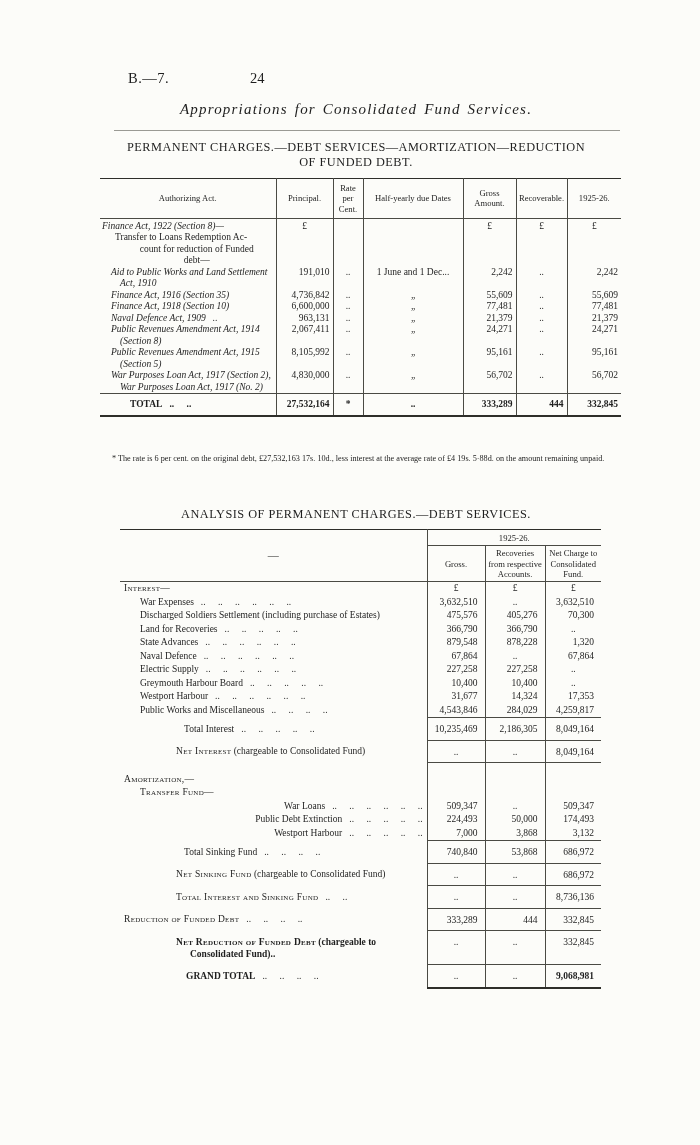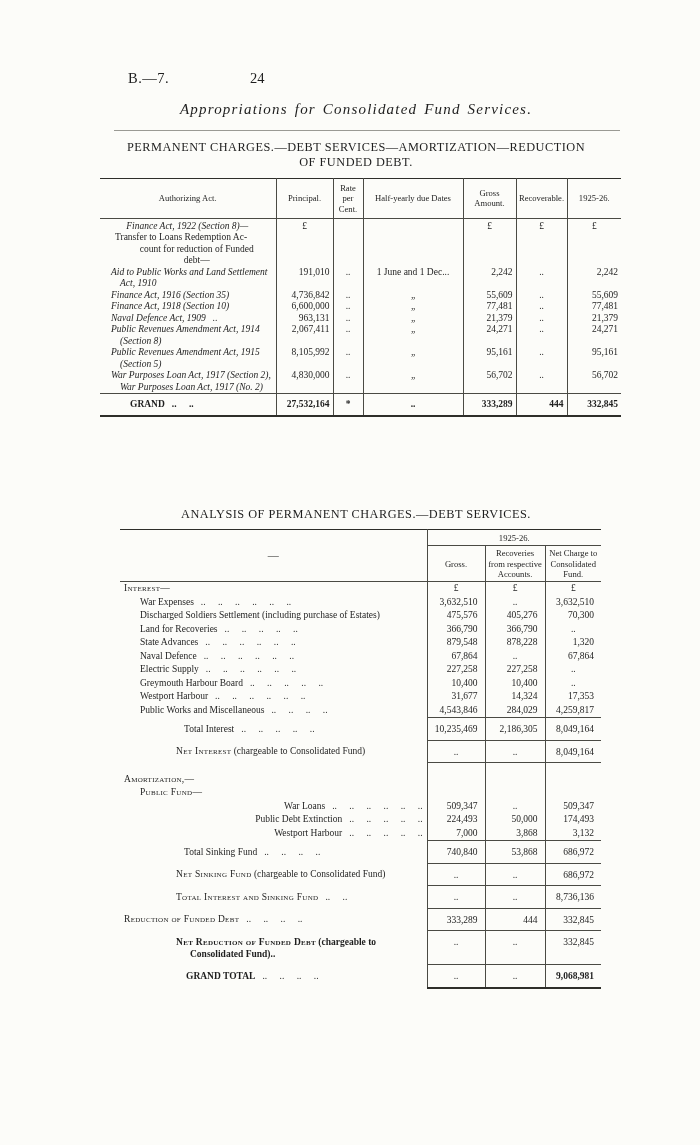--- a/index.html
+++ b/index.html
@@ -22,21 +22,21 @@
   
   .t1 { position:absolute; top:178px; left:100px; width:521px; font-size:9.5px; line-height:11.5px;
         border-top:1.5px solid #2e2e2a; border-bottom:2px solid #2e2e2a; }
   .t1 th { font-weight:normal; font-size:8.6px; line-height:10.3px; text-align:center;
            vertical-align:middle; padding:4px 1px; border-bottom:1px solid #4a4a44; }
   .t1 th + th, .t1 td + td { border-left:1px solid #4a4a44; }
   .t1 td { vertical-align:top; padding:0 3px; }
   .t1 tbody tr:first-child td { padding-top:2px; }
   .num { text-align:right; }
   .cen { text-align:center; }
-  .it  { font-style:italic;text-align:center; }
+  .it  { font-style:italic; }
   .act { padding-left:20px !important; text-indent:-9px; font-style:italic;margin-top:16px; }
   .actg{ padding-left:2px !important; }
   .g2  { margin-left:13px; }
   .g3  { margin-left:19px;text-align:center; }
   .t1 tr.trow td { border-top:1px solid #4a4a44; font-weight:bold; padding-top:5px; padding-bottom:4px; }
   .t1 tr.trow td.tlabel { padding-left:30px; }
   .dots { margin-left:7px; word-spacing:10px; }
   .footnote { position:absolute; top:454px; left:100px; width:524px; font-size:8.2px;
               line-height:10.5px; text-indent:12px; text-align:justify; }
 
@@ -176,31 +176,32 @@
         <td class="act">War Purposes Loan Act, 1917 (Section 2), War Purposes Loan Act, 1917 (No. 2)</td>
         <td class="num">4,830,000</td>
         <td class="cen">..</td>
         <td class="cen">„</td>
         <td class="num">56,702</td>
         <td class="cen">..</td>
         <td class="num">56,702</td>
       </tr>
 
       <tr class="trow">
-        <td class="tlabel"><span>GRAND</span><span class="dots">.. ..</span></td>
+        <td class="tlabel"><span>TOTAL</span><span class="dots">.. ..</span></td>
         <td class="num">27,532,164</td>
         <td class="cen">*</td>
         <td class="cen">..</td>
         <td class="num">333,289</td>
         <td class="num">444</td>
         <td class="num">332,845</td>
       </tr>
     </tbody>
   </table>
 
+  <div class="footnote">* The rate is 6 per cent. on the original debt, £27,532,163 17s. 10d., less interest at the average rate of £4 19s. 5·88d. on the amount remaining unpaid.</div>
 
   <div class="t2-heading">ANALYSIS OF PERMANENT CHARGES.—DEBT SERVICES.</div>
 
   <table class="t2">
     <colgroup>
       <col style="width:307px">
         <col style="width:58px">
         <col style="width:60px">
         <col style="width:56px">
     </colgroup>
@@ -288,21 +289,21 @@
         <td class="v dc">..</td>
         <td class="v">8,049,164</td>
       </tr>
       <tr class="gap">
         <td class="i0"><span class="sc">Amortization,—</span></td>
         <td class="v"></td>
         <td class="v"></td>
         <td class="v"></td>
       </tr>
       <tr>
-        <td class="i1"><span class="sc">Public Fund—</span></td>
+        <td class="i1"><span class="sc">Transfer Fund—</span></td>
         <td class="v"></td>
         <td class="v"></td>
         <td class="v"></td>
       </tr>
       <tr>
         <td class="i2"><span>War Loans</span><span class="dots">.. .. .. .. .. ..</span></td>
         <td class="v">509,347</td>
         <td class="v dc">..</td>
         <td class="v">509,347</td>
       </tr>

